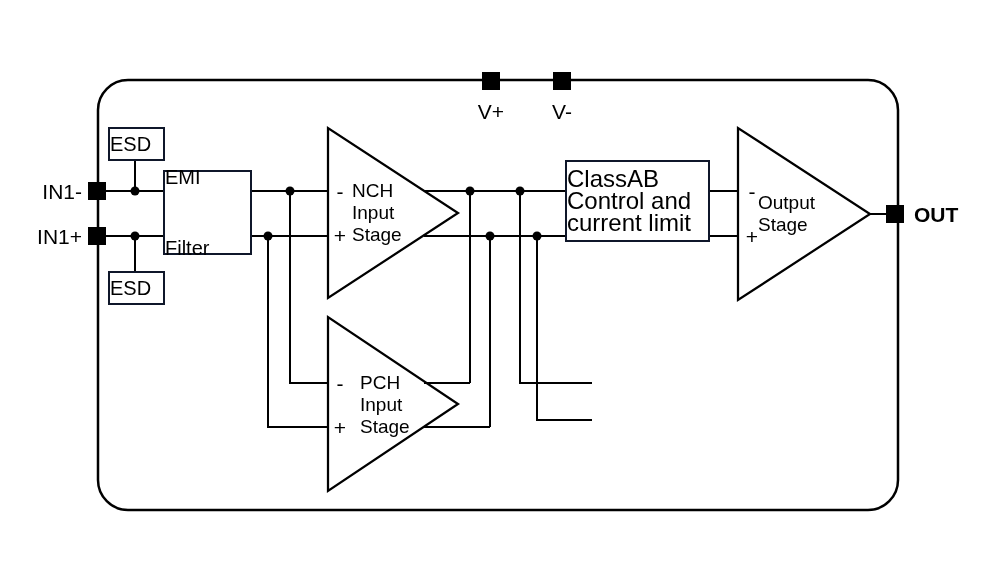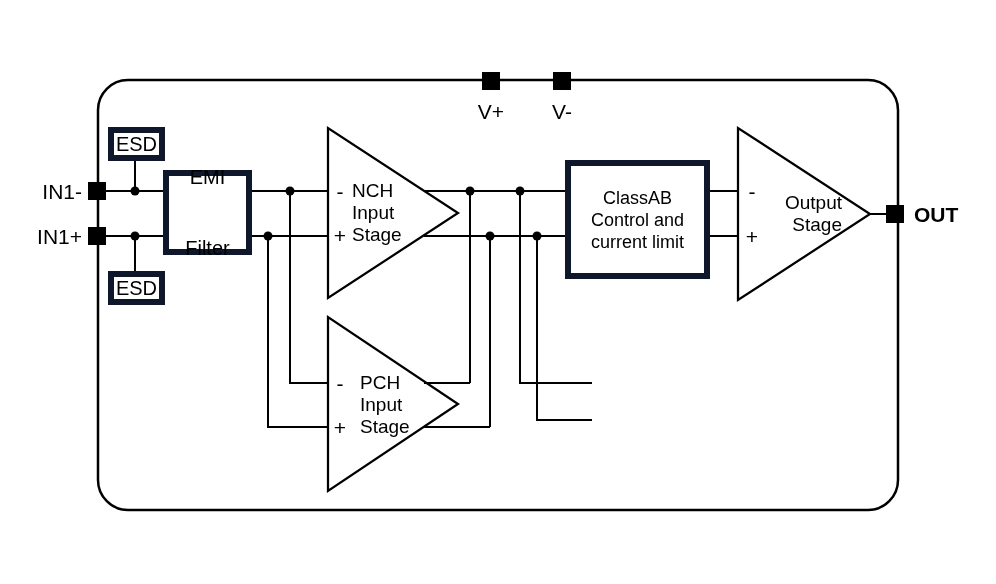--- a/index.html
+++ b/index.html
@@ -12,28 +12,28 @@
     overflow:hidden;
   }
   #wiring{position:absolute;left:0;top:0;}
   .lbl{
     position:absolute;
     display:flex;align-items:center;justify-content:center;
     font-size:21px;line-height:1;white-space:nowrap;
   }
   .block{
     position:absolute;box-sizing:border-box;
-    border:6px solid #0f172a;background:#fff;
-    display:flex;flex-direction:column;align-items:center;justify-content:center;
+    border:2px solid #0f172a;background:#fff;
+    display:flex;flex-direction:column;align-items:flex-start;justify-content:center;
     font-size:20px;line-height:23px;text-align:center;
   }
   .tri-words{
     position:absolute;font-size:19px;line-height:22px;white-space:nowrap;
   }
-  .tri-words.centered{text-align:right;}
+  .tri-words.centered{text-align:left;}
   .marker{
     position:absolute;width:16px;height:22px;
     display:flex;align-items:center;justify-content:center;
     font-size:21px;line-height:1;
   }
   .right-align{justify-content:flex-end;text-align:right;}
   .left-align{justify-content:flex-start;text-align:left;font-weight:bold;}
 </style>
 </head>
 <body>
@@ -83,21 +83,21 @@
   </div>
   <div class="block" style="left:108px;top:271px;width:57px;height:34px;">
     <span>ESD</span>
   </div>
 
   <div class="block" style="left:163px;top:170px;width:89px;height:85px;gap:48px;">
     <span>EMI</span>
     <span>Filter</span>
   </div>
 
-  <div class="block" style="left:565px;top:160px;width:145px;height:119px;font-size:18px;line-height:22px;">
+  <div class="block" style="left:565px;top:160px;width:145px;height:82px;font-size:24px;line-height:22px;">
     <span>ClassAB</span>
     <span>Control and</span>
     <span>current limit</span>
   </div>
 
 
   <span class="marker" style="left:332px;top:180px;">-</span>
   <span class="marker" style="left:332px;top:224px;">+</span>
   <div class="tri-words" style="left:352px;top:180px;">
     <div>NCH</div>

